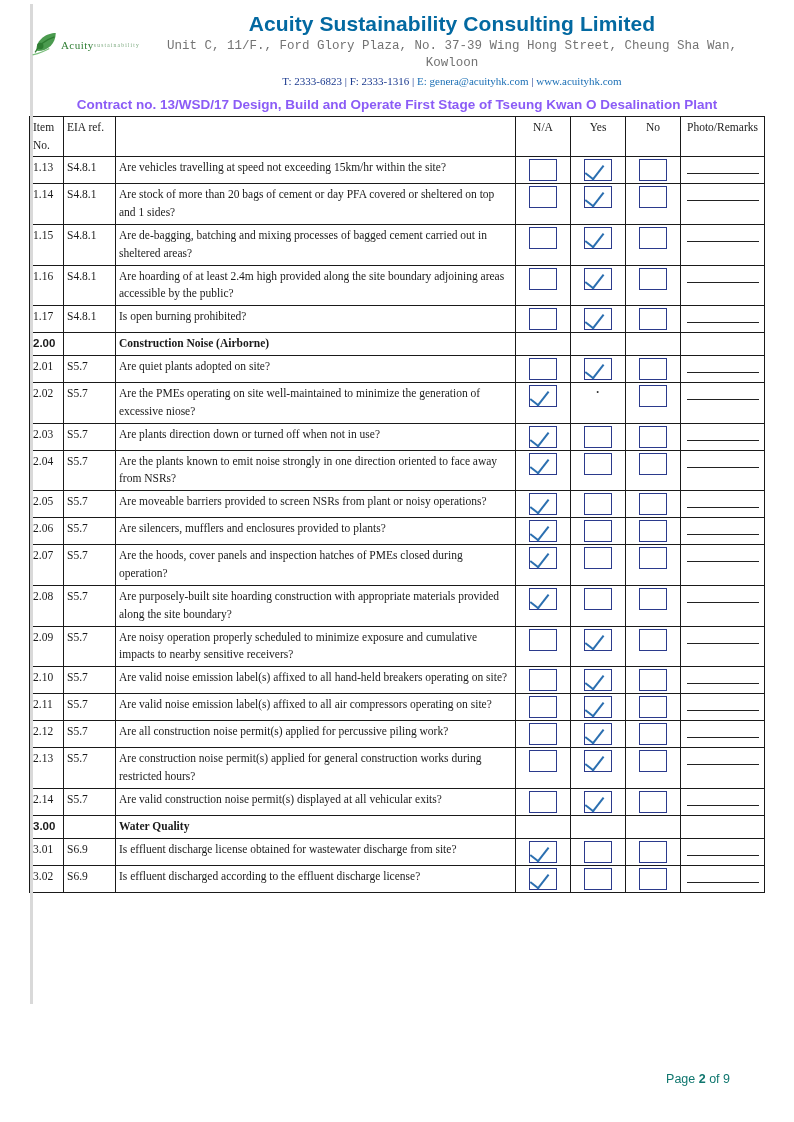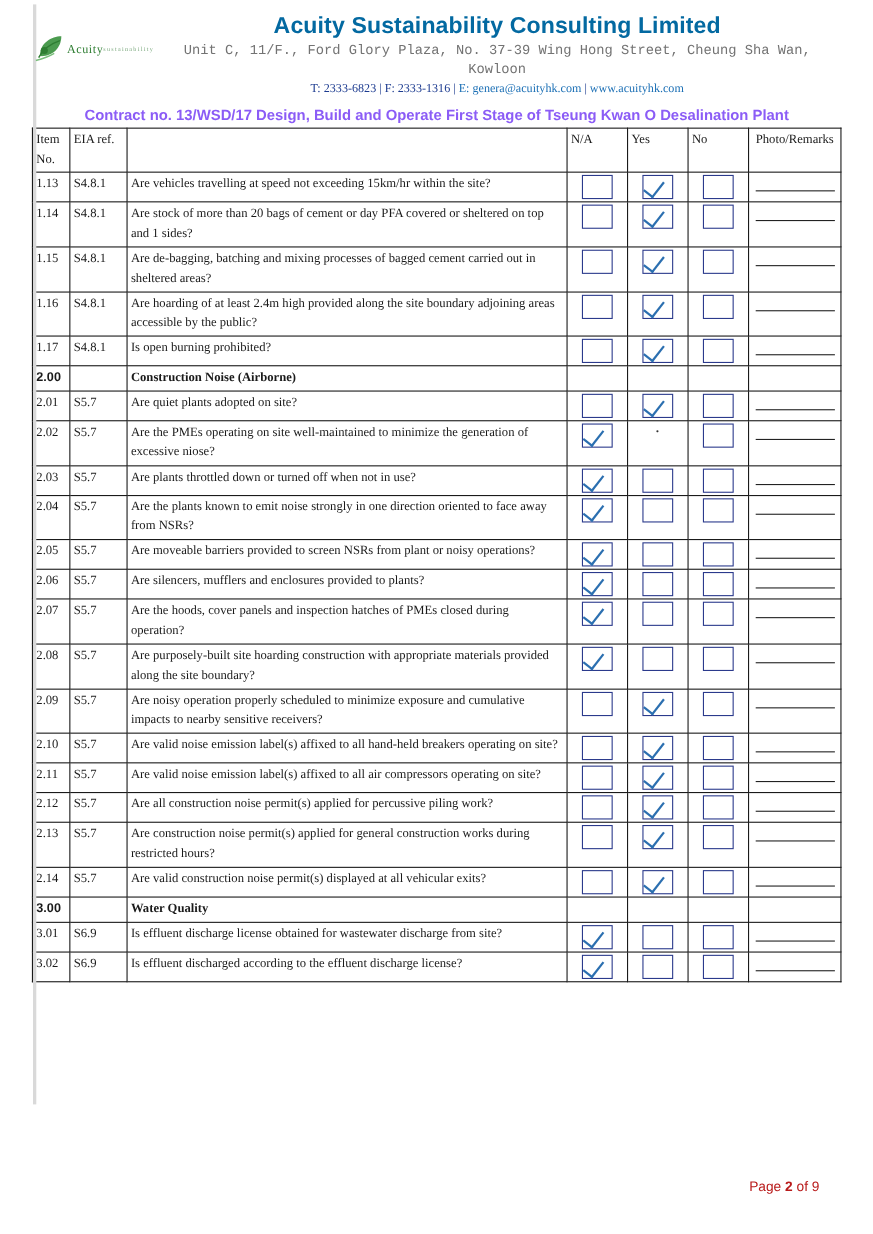--- a/index.html
+++ b/index.html
@@ -76,21 +76,21 @@
   col.c-na{width:55px;}
   col.c-yes{width:55px;}
   col.c-no{width:55px;}
   col.c-photo{width:84px;}
   thead td{
     font-size:10.5px;
     text-align:left;
     border-bottom:1px solid #1a1a1a;
     height:34px;
   }
-  .hdr-center{font-size:11px;}
+  .hdr-center{text-align:center;font-size:11px;}
   .hdr-photo{text-align:center;font-size:10.5px;}
   .item-no{font-size:11px;}
   .desc{font-size:11.5px;}
   .sec-head{font-weight:bold;font-size:11.5px;}
   .sec-num{font-weight:bold;font-size:11.5px;font-family:"Liberation Sans",sans-serif;}
   .cell-box{
     text-align:center;
     vertical-align:middle;
     padding-top:6px;
   }
@@ -125,23 +125,23 @@
     border-bottom:1px solid #222;
     width:72px;
     margin:0 auto;
     height:14px;
   }
   
   tr.r td{height:auto;}
   
   .footer{
     position:absolute;
-    right:49px;bottom:36px;
+    right:64px;bottom:36px;
     font-family:"Liberation Sans", sans-serif;
-    font-size:12.5px;color:#b91c1c;
+    font-size:12.5px;color:#0f766e;
   }
   .footer b{font-weight:bold;}
   .page-border{
     position:absolute;left:30px;top:4px;width:3px;height:1000px;
     background:#d9d9d9;
   }
 </style>
 </head>
 <body>
 
@@ -284,21 +284,21 @@
           <td class="cell-box"><span class="box tick"></span></td>
           <td class="cell-box"><span class="dot"></span></td>
           <td class="cell-box"><span class="box"></span></td>
           <td class="photo-cell">
             <span class="rule"></span>
           </td>
         </tr>
         <tr class="r">
           <td class="item-no">2.03</td>
           <td class="item-no">S5.7</td>
-          <td class="desc">Are plants throttled down or turned off when not in use?</td>
+          <td class="desc">Are plants direction down or turned off when not in use?</td>
           <td class="cell-box"><span class="box tick"></span></td>
           <td class="cell-box"><span class="box"></span></td>
           <td class="cell-box"><span class="box"></span></td>
           <td class="photo-cell">
             <span class="rule"></span>
           </td>
         </tr>
         <tr class="r">
           <td class="item-no">2.04</td>
           <td class="item-no">S5.7</td>

